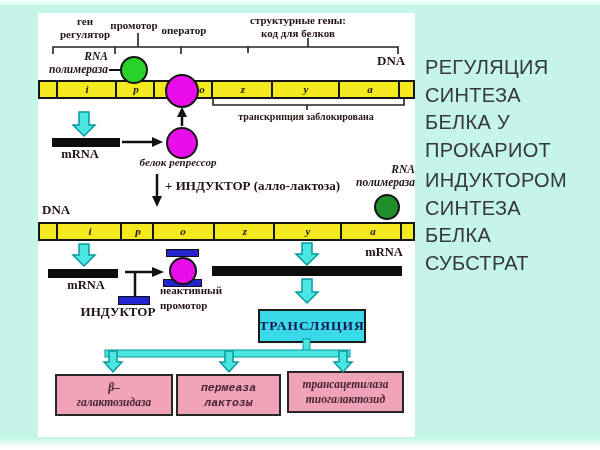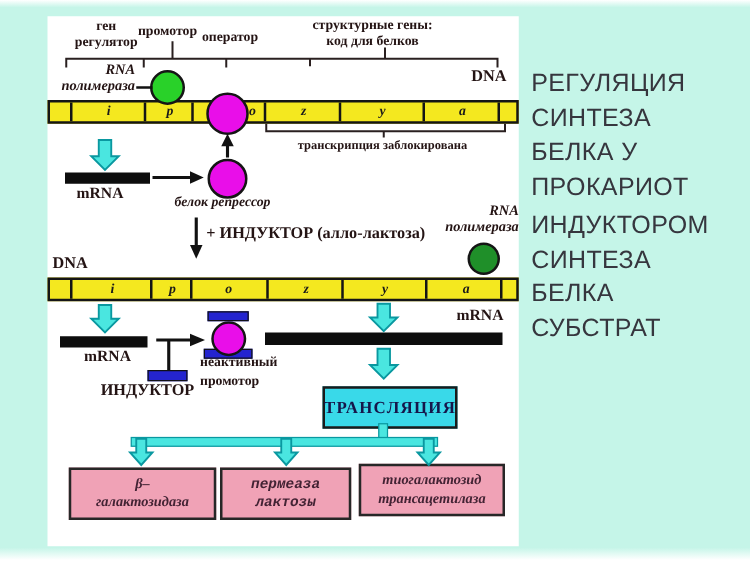--- a/index.html
+++ b/index.html
@@ -124,22 +124,22 @@
 
   <div class="pbox" style="left:55px;top:374px;width:114px;height:38px;">
     <span>β–</span>
     <span>галактозидаза</span>
   </div>
   <div class="pbox" style="left:176px;top:374px;width:101px;height:38px;font-family:Liberation Mono, monospace;">
     <span>пермеаза</span>
     <span>лактозы</span>
   </div>
   <div class="pbox" style="left:287px;top:371px;width:113px;height:38px;">
+    <span>трансацетилаза</span>
     <span>тиогалактозид</span>
-    <span>трансацетилаза</span>
   </div>
 
   <svg class="overlay" width="600" height="450" viewBox="0 0 600 450">
 
     <path d="M53,54 V47 H398 V54 M115,47 V54 M181,47 V54 M248,47 V53 M138,47 V33 M308,47 V38" fill="none" stroke="#2a2020" stroke-width="1.6"></path>
 
     <path d="M109,70 H122" stroke="#111" stroke-width="2"></path>
 
     <path d="M213,99 V105 H404 V99 M307,105 V110" fill="none" stroke="#2a2020" stroke-width="1.6"></path>
 

